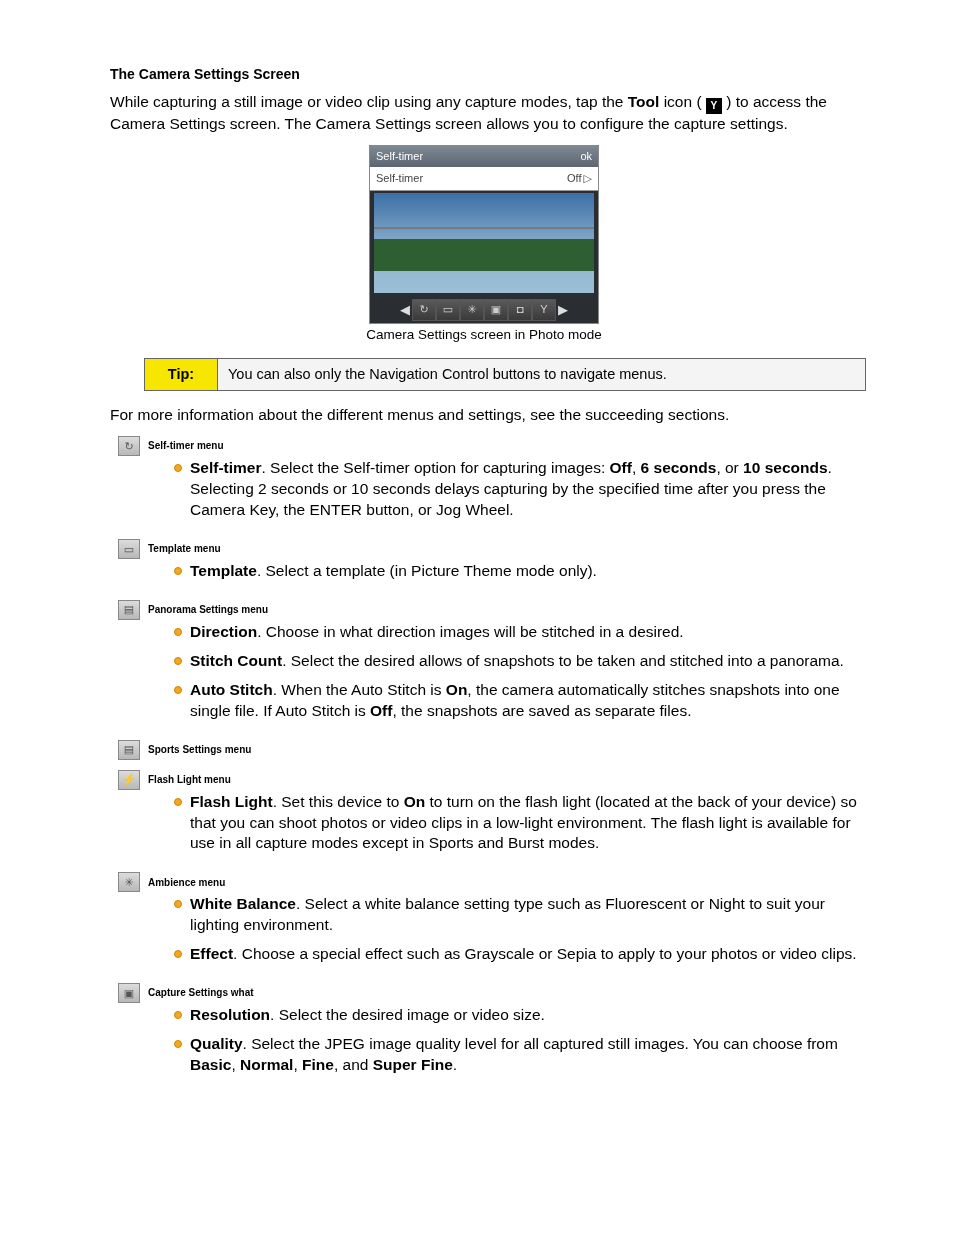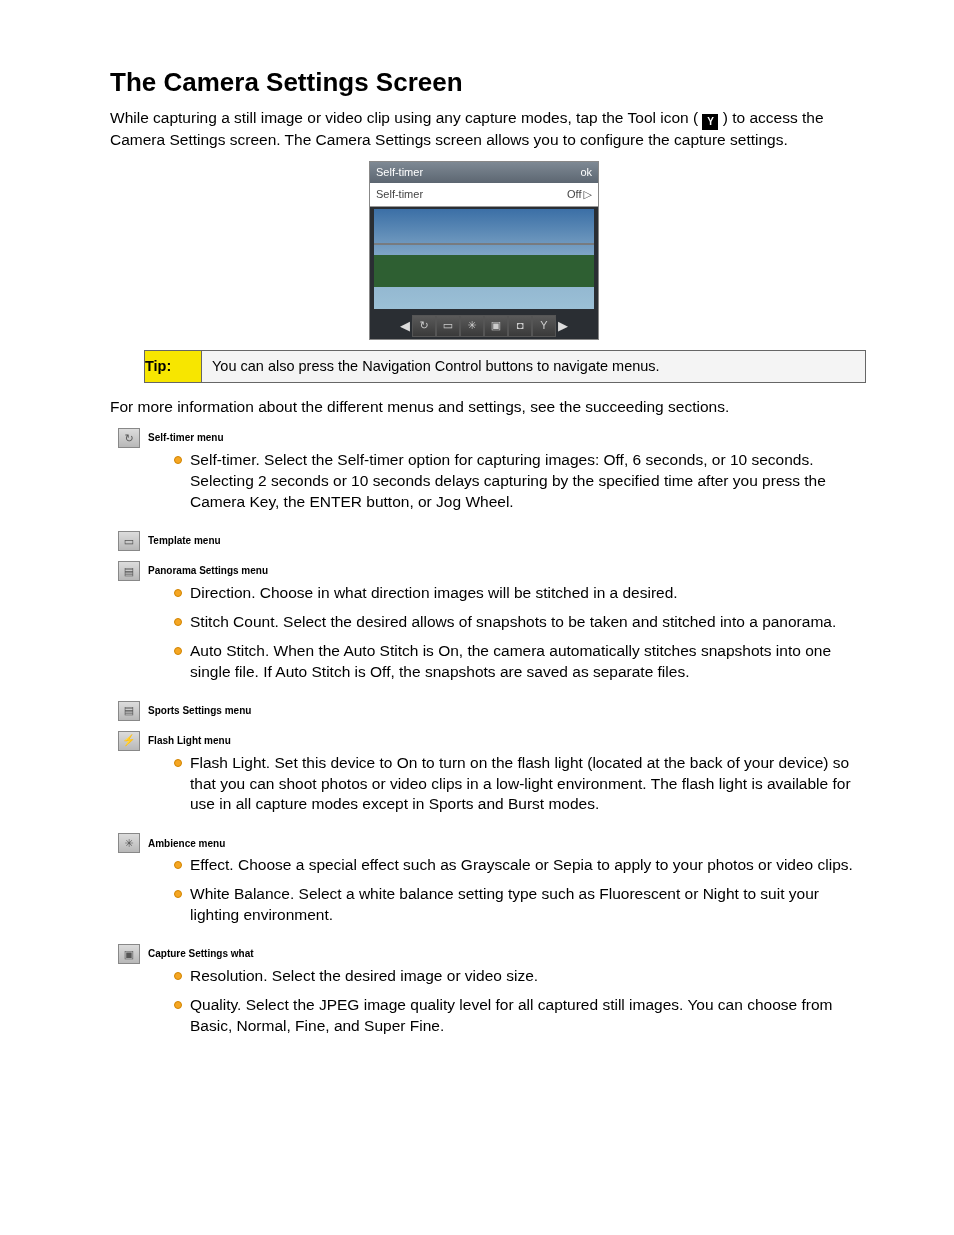--- a/index.html
+++ b/index.html
@@ -7,21 +7,21 @@
     font-size: 15.5px;
     line-height: 1.35;
     color: #000;
     background: #fff;
     margin: 0;
     padding: 65px 96px 40px 110px;
     width: 954px;
     box-sizing: border-box;
   }
   h1 {
-    font-size: 26px;
+    font-size: 14px;
     font-weight: 700;
     margin: 0 0 8px 0;
   }
   p { margin: 0 0 10px 0; }
 
   .tool-icon {
     display: inline-block;
     width: 16px;
     height: 16px;
     background: #000;
@@ -80,43 +80,43 @@
   }
   .ss-toolbar .arrow { border:none; background:none; width:14px; color:#ddd; font-size:13px; }
   .caption { text-align:center; font-size:13.5px; margin:2px 0 14px; }
 
   
   .tip-box {
     display:flex; width:720px; margin:10px 0 14px 34px;
     border:1px solid #666; font-size:14.5px;
   }
   .tip-label {
-    background:#f7e600; width:56px; text-align:left;
-    padding:6px 0; font-weight:700; border-right:1px solid #666;
+    background:#f7e600; width:56px; text-align:center;
+    padding:6px 8px; font-weight:700; border-right:1px solid #666;
   }
   .tip-body { padding:6px 10px; background:#f4f4f4; flex:1; }
 
   
   .menu-section { margin: 10px 0 4px 8px; }
   .menu-head { display:flex; align-items:center; gap:8px; }
   .menu-icon {
     width:20px; height:18px; border:1px solid #888;
     background:linear-gradient(#dcdcdc,#b8b8b8);
     display:flex; align-items:center; justify-content:center;
     color:#555; font-size:11px; flex-shrink:0;
   }
   .menu-title { font-weight:700; font-size:10px; }
   ul.bullets { list-style:none; padding:0; margin:2px 0 4px 72px; }
   ul.bullets > li { position:relative; padding:0 0 8px 0; }
   ul.bullets > li::before {
     content:""; position:absolute; left:-16px; top:6px;
     width:6px; height:6px; border-radius:50%;
     background:#f5a623; border:1px solid #d18400;
   }
-  b { font-weight:400; }
+  b { font-weight:700; }
   .page-wrap { position:relative; min-height:1235px; }
 </style>
 </head>
 <body>
 <div class="page-wrap">
 
 <h1>The Camera Settings Screen</h1>
 
 <p>
   <span>While capturing a still image or video clip using any capture modes, tap the </span><b>Tool</b><span> icon ( </span><span class="tool-icon">Y</span><span> ) to access the Camera Settings screen. The Camera Settings screen allows you to configure the capture settings.</span>
@@ -142,26 +142,27 @@
       <div class="tb-btn arrow">◀</div>
       <div class="tb-btn">↻</div>
       <div class="tb-btn">▭</div>
       <div class="tb-btn">✳</div>
       <div class="tb-btn">▣</div>
       <div class="tb-btn">◘</div>
       <div class="tb-btn">Y</div>
       <div class="tb-btn arrow">▶</div>
     </div>
   </div>
+  <div class="caption">Camera Settings screen in Photo mode</div>
 </div>
 
 
 <div class="tip-box">
   <div class="tip-label">Tip:</div>
-  <div class="tip-body">You can also press the Navigation Control buttons to navigate menus.</div>
+  <div class="tip-body">You can also only the Navigation Control buttons to navigate menus.</div>
 </div>
 
 <p>For more information about the different menus and settings, see the succeeding sections.</p>
 
 <div class="menu-section">
   <div class="menu-head">
     <div class="menu-icon">↻</div>
     <div class="menu-title">Self-timer menu</div>
   </div>
   <ul class="bullets">
@@ -169,20 +170,25 @@
       <b>Self-timer</b><span>. Select the Self-timer option for capturing images: </span><b>Off</b><span>, </span><b>6 seconds</b><span>, or </span><b>10 seconds</b><span>. Selecting 2 seconds or 10 seconds delays capturing by the specified time after you press the Camera Key, the ENTER button, or Jog Wheel.</span>
     </li>
   </ul>
 </div>
 
 <div class="menu-section">
   <div class="menu-head">
     <div class="menu-icon">▭</div>
     <div class="menu-title">Template menu</div>
   </div>
+  <ul class="bullets">
+    <li>
+      <b>Template</b><span>. Select a template (in Picture Theme mode only).</span>
+    </li>
+  </ul>
 </div>
 
 <div class="menu-section">
   <div class="menu-head">
     <div class="menu-icon">▤</div>
     <div class="menu-title">Panorama Settings menu</div>
   </div>
   <ul class="bullets">
     <li><b>Direction</b><span>. Choose in what direction images will be stitched in a desired.</span></li>
     <li><b>Stitch Count</b><span>. Select the desired allows of snapshots to be taken and stitched into a panorama.</span></li>
@@ -206,22 +212,22 @@
     <li><b>Flash Light</b><span>. Set this device to </span><b>On</b><span> to turn on the flash light (located at the back of your device) so that you can shoot photos or video clips in a low-light environment. The flash light is available for use in all capture modes except in Sports and Burst modes.</span></li>
   </ul>
 </div>
 
 <div class="menu-section">
   <div class="menu-head">
     <div class="menu-icon">✳</div>
     <div class="menu-title">Ambience menu</div>
   </div>
   <ul class="bullets">
+    <li><b>White Balance</b><span>. Select a white balance setting type such as Fluorescent or Night to suit your lighting environment.</span></li>
     <li><b>Effect</b><span>. Choose a special effect such as Grayscale or Sepia to apply to your photos or video clips.</span></li>
-    <li><b>White Balance</b><span>. Select a white balance setting type such as Fluorescent or Night to suit your lighting environment.</span></li>
   </ul>
 </div>
 
 <div class="menu-section">
   <div class="menu-head">
     <div class="menu-icon">▣</div>
     <div class="menu-title">Capture Settings what</div>
   </div>
   <ul class="bullets">
     <li><b>Resolution</b><span>. Select the desired image or video size.</span></li>

